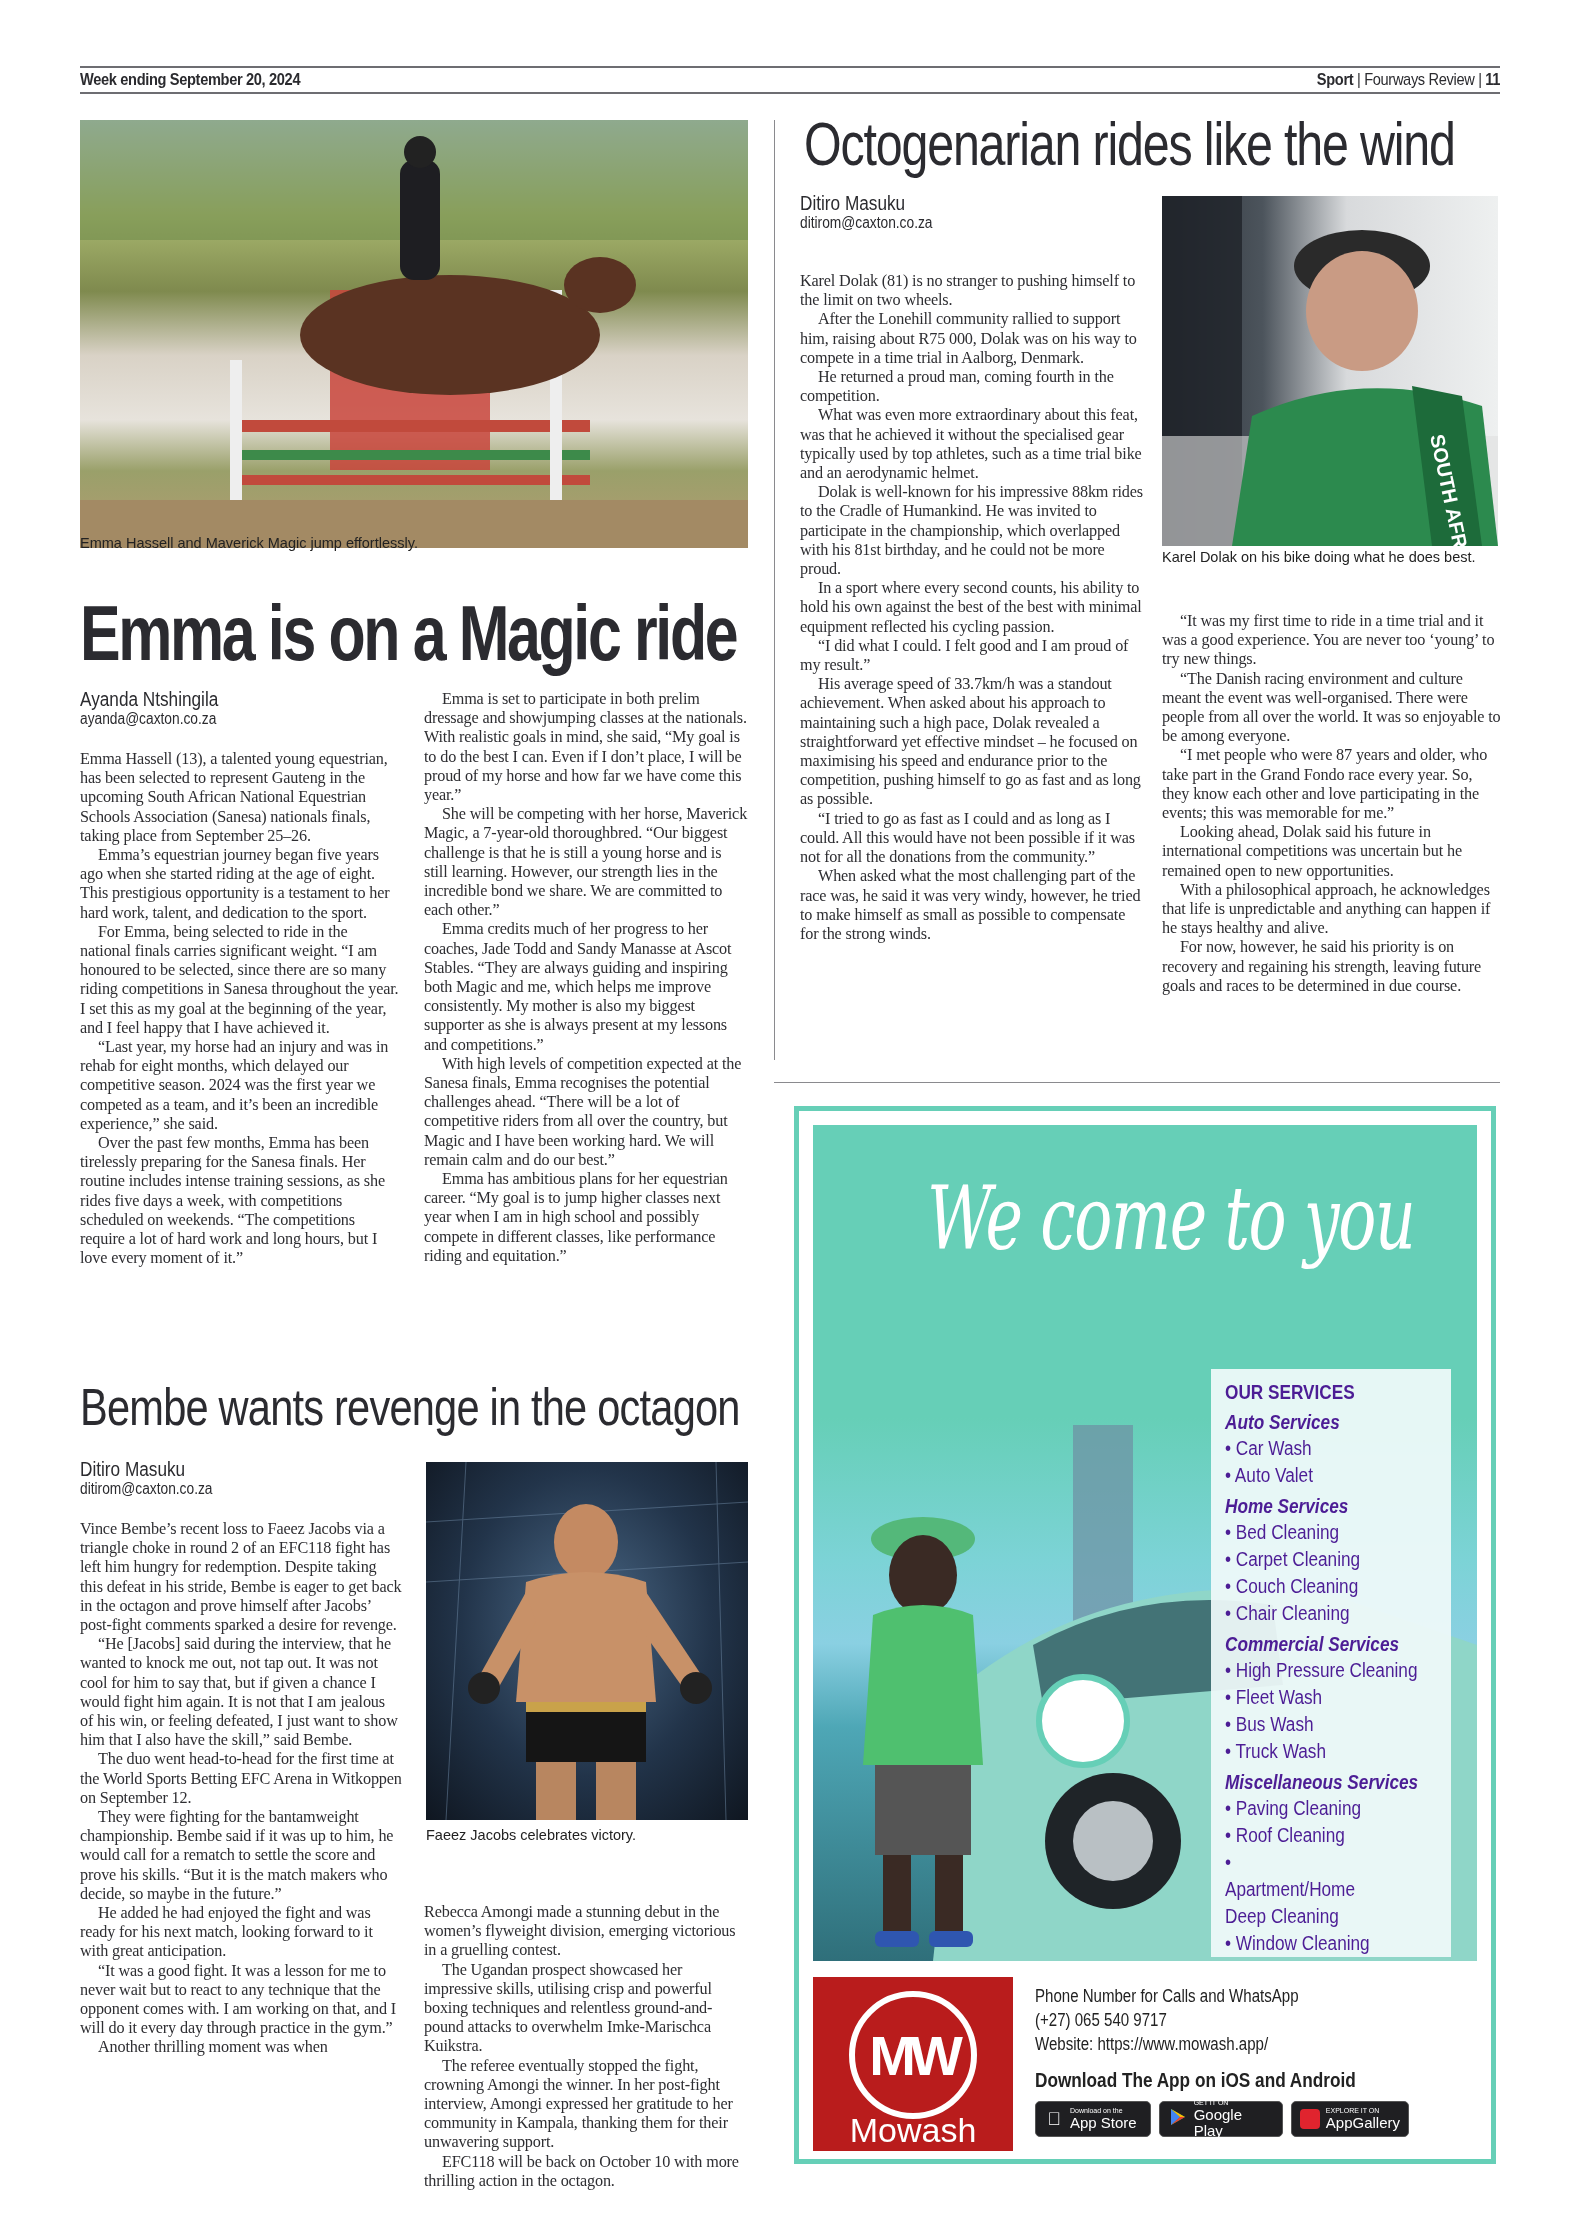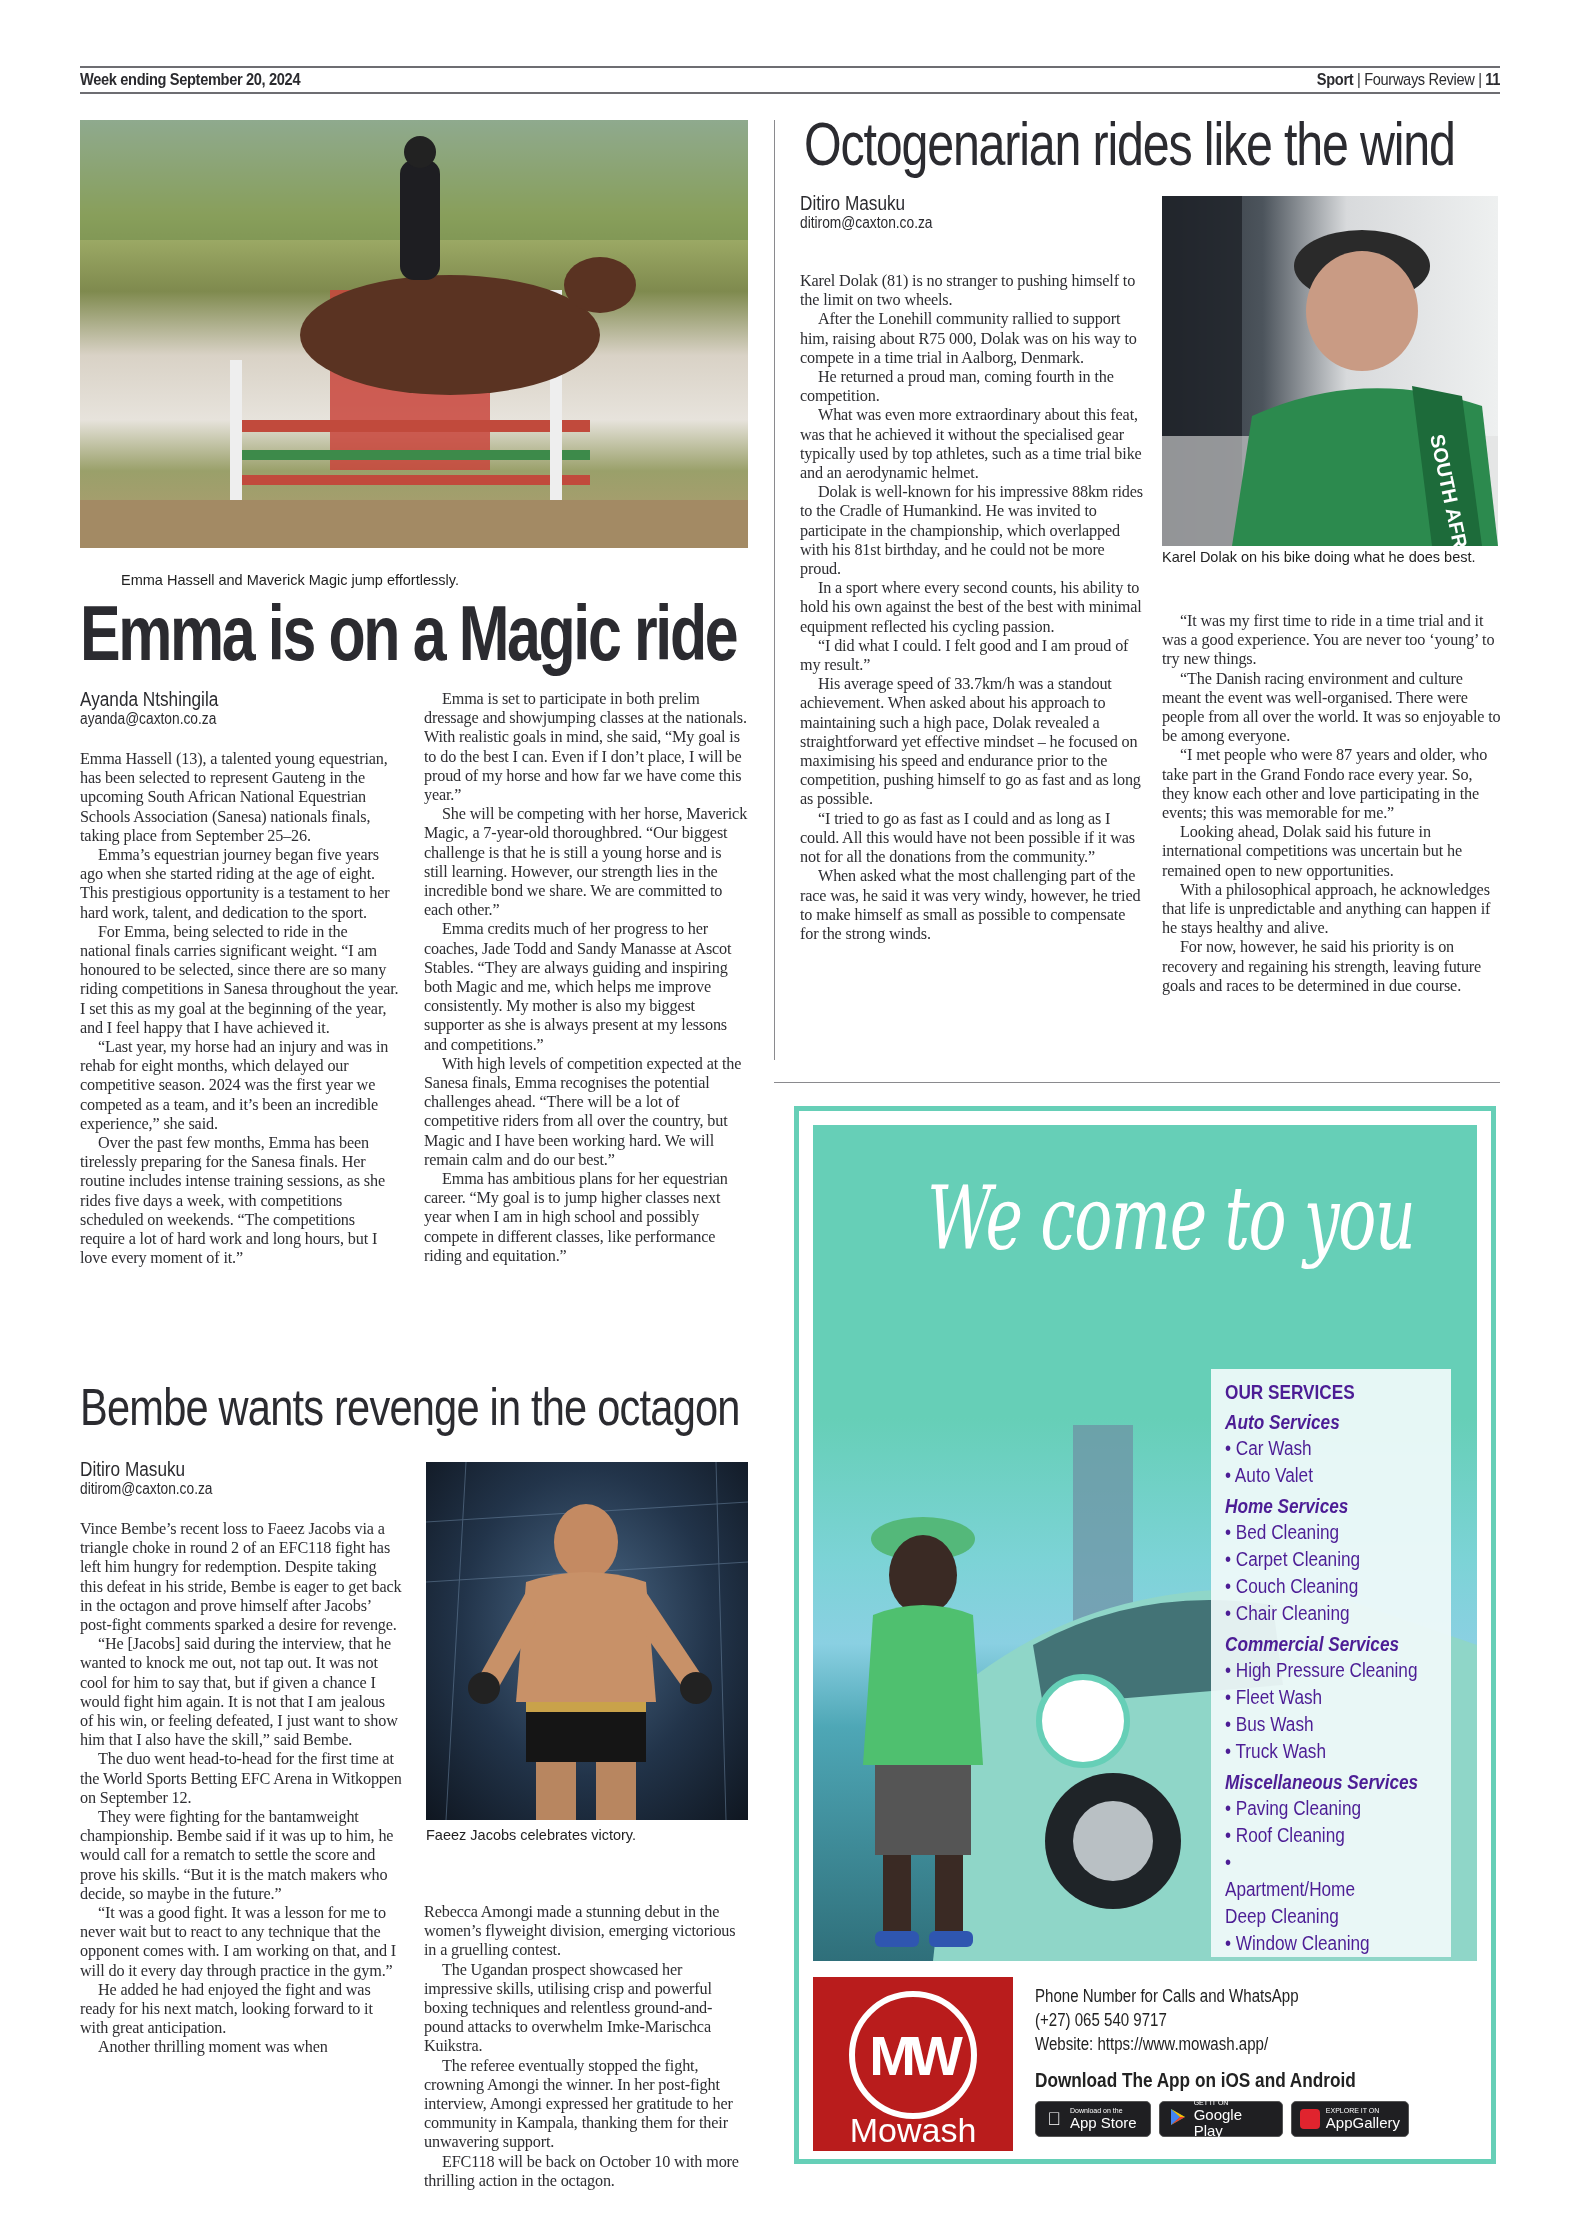--- a/index.html
+++ b/index.html
@@ -80,21 +80,21 @@
     <rect x="160" y="355" width="350" height="10" fill="#c14a3c"></rect>
     <rect x="470" y="170" width="12" height="220" fill="#eee"></rect>
     <rect x="150" y="240" width="12" height="150" fill="#eee"></rect>
     <ellipse cx="370" cy="215" rx="150" ry="60" fill="#5a3322"></ellipse>
     <ellipse cx="520" cy="165" rx="36" ry="28" fill="#5a3322"></ellipse>
     <rect x="320" y="40" width="40" height="120" rx="14" fill="#1e1e22"></rect>
     <circle cx="340" cy="32" r="16" fill="#222"></circle>
     <rect x="0" y="380" width="668" height="48" fill="#a38a64"></rect>
   </svg>
 </div>
-<div class="caption" style="left:80px; top:571px;margin-left:41px;">Emma Hassell and Maverick Magic jump effortlessly.</div>
+<div class="caption" style="left:80px; top:534px;">Emma Hassell and Maverick Magic jump effortlessly.</div>
 <div class="headline" id="emma-headline">Emma is on a Magic ride</div>
 
 <div class="byline" style="left:80px; top:688px;">
   <span class="name">Ayanda Ntshingila</span>
   <span class="email">ayanda@caxton.co.za</span>
 </div>
 
 <div class="col" style="left:80px; top:750px; width:320px;">
   <p class="first">Emma Hassell (13), a talented young equestrian, has been selected to represent Gauteng in the upcoming South African National Equestrian Schools Association (Sanesa) nationals finals, taking place from September 25–26.</p>
   <p>Emma’s equestrian journey began five years ago when she started riding at the age of eight. This prestigious opportunity is a testament to her hard work, talent, and dedication to the sport.</p>
@@ -160,22 +160,22 @@
 <div class="byline" style="left:80px; top:1458px;">
   <span class="name">Ditiro Masuku</span>
   <span class="email">ditirom@caxton.co.za</span>
 </div>
 
 <div class="col" style="left:80px; top:1520px; width:322px;">
   <p class="first">Vince Bembe’s recent loss to Faeez Jacobs via a triangle choke in round 2 of an EFC118 fight has left him hungry for redemption. Despite taking this defeat in his stride, Bembe is eager to get back in the octagon and prove himself after Jacobs’ post-fight comments sparked a desire for revenge.</p>
   <p>“He [Jacobs] said during the interview, that he wanted to knock me out, not tap out. It was not cool for him to say that, but if given a chance I would fight him again. It is not that I am jealous of his win, or feeling defeated, I just want to show him that I also have the skill,” said Bembe.</p>
   <p>The duo went head-to-head for the first time at the World Sports Betting EFC Arena in Witkoppen on September 12.</p>
   <p>They were fighting for the bantamweight championship. Bembe said if it was up to him, he would call for a rematch to settle the score and prove his skills. “But it is the match makers who decide, so maybe in the future.”</p>
+  <p>He added he had enjoyed the fight and was ready for his next match, looking forward to it with great anticipation.</p>
   <p>“It was a good fight. It was a lesson for me to never wait but to react to any technique that the opponent comes with. I am working on that, and I will do it every day through practice in the gym.”</p>
-  <p>He added he had enjoyed the fight and was ready for his next match, looking forward to it with great anticipation.</p>
   <p>Another thrilling moment was when</p>
 </div>
 
 <div class="photo" style="left:426px; top:1462px; width:322px; height:358px; background: radial-gradient(ellipse at 50% 45%, #4c6a88 0%, #22344a 55%, #0f1620 100%);">
   <svg width="322" height="358" viewBox="0 0 322 358">
     <g stroke="#6f8aa6" stroke-width="1" opacity="0.5">
       <line x1="0" y1="60" x2="322" y2="40"></line>
         <line x1="0" y1="120" x2="322" y2="100"></line>
       <line x1="40" y1="0" x2="20" y2="358"></line>
         <line x1="290" y1="0" x2="300" y2="358"></line>

